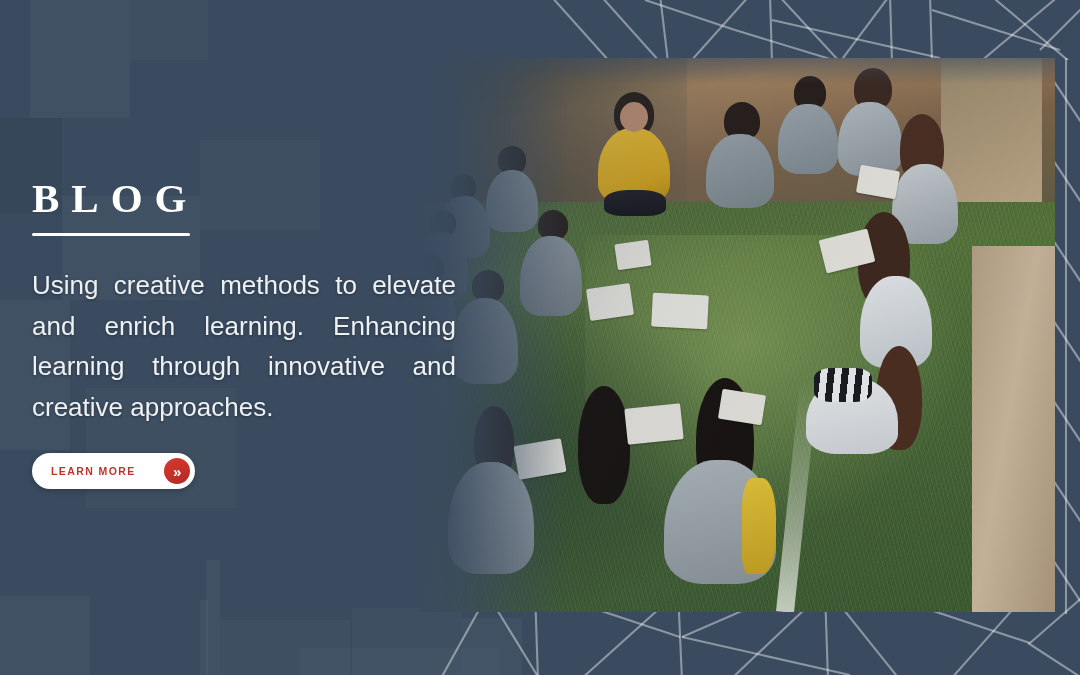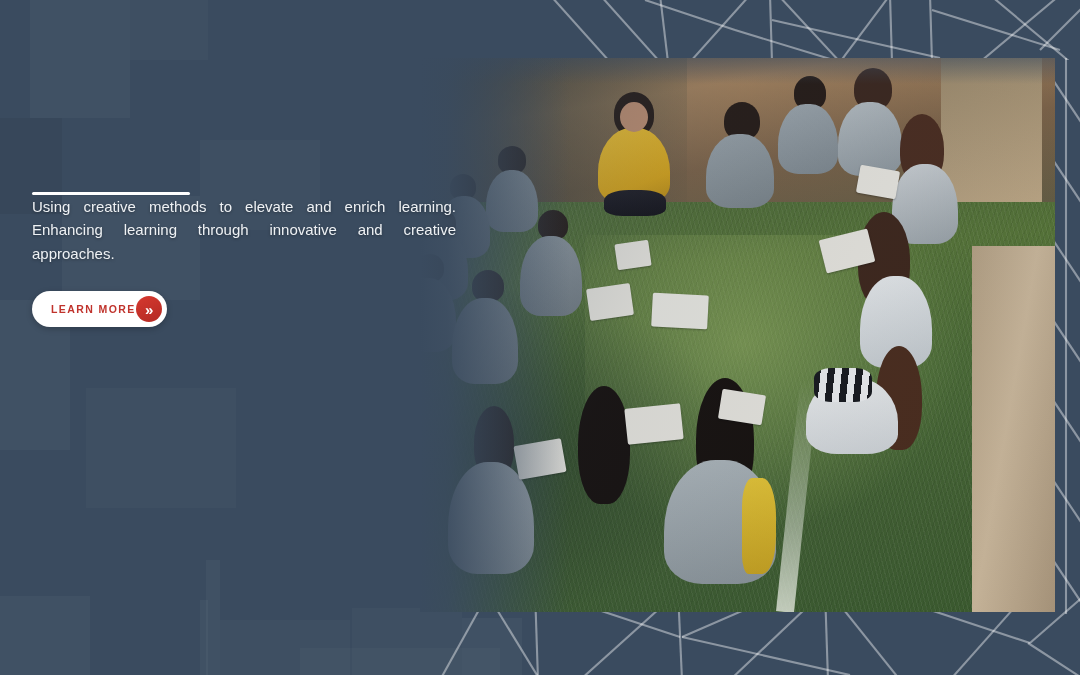--- a/index.html
+++ b/index.html
@@ -158,37 +158,37 @@
   }
 
   .headline {
     margin-top:42px;
     color:#ffffff; font-size:40px; font-weight:700;
     line-height:1.14; letter-spacing:-.3px;
     text-shadow:0 1px 3px rgba(0,0,0,.28);
   }
 
   .lede {
-    margin-top:0; width:424px;
-    color:#eef1f4; font-size:15px; line-height:1.56;
+    margin-top:29px; width:424px;
+    color:#eef1f4; font-size:26px; line-height:1.56;
     text-align:justify;
     text-shadow:0 1px 3px rgba(0,0,0,.35);
   }
 
   .cta {
     margin-top:26px;
     display:inline-flex; align-items:center;
     background:#ffffff; border-radius:999px;
     padding:5px 5px 5px 19px;
     box-shadow:0 2px 6px rgba(0,0,0,.22);
     cursor:pointer;
   }
   .cta-label {
     color:#c0332c; font-size:10.5px; font-weight:700;
-    letter-spacing:1.4px; margin-right:0;
+    letter-spacing:1.4px; margin-right:28px;
   }
   .cta-icon {
     width:26px; height:26px; border-radius:50%;
     background:linear-gradient(155deg, #d6392f, #b32923);
     display:flex; align-items:center; justify-content:center;
     color:#ffffff; font-size:15px; font-weight:700; line-height:1;
     padding-left:1px;
   }
 </style>
 </head>
@@ -376,20 +376,21 @@
       </div>
 
       <div class="photo-tint"></div>
       <div class="photo-fade-t"></div>
       <div class="photo-fade-l"></div>
     </div>
   </div>
 
 
   <div class="content">
+    <div class="kicker">BLOG</div>
     <div class="kicker-rule"></div>
 
 
     <p class="lede">Using creative methods to elevate and enrich learning. Enhancing learning through innovative and creative approaches.</p>
 
     <div class="cta">
       <span class="cta-label">LEARN MORE</span>
       <span class="cta-icon">»</span>
     </div>
   </div>

